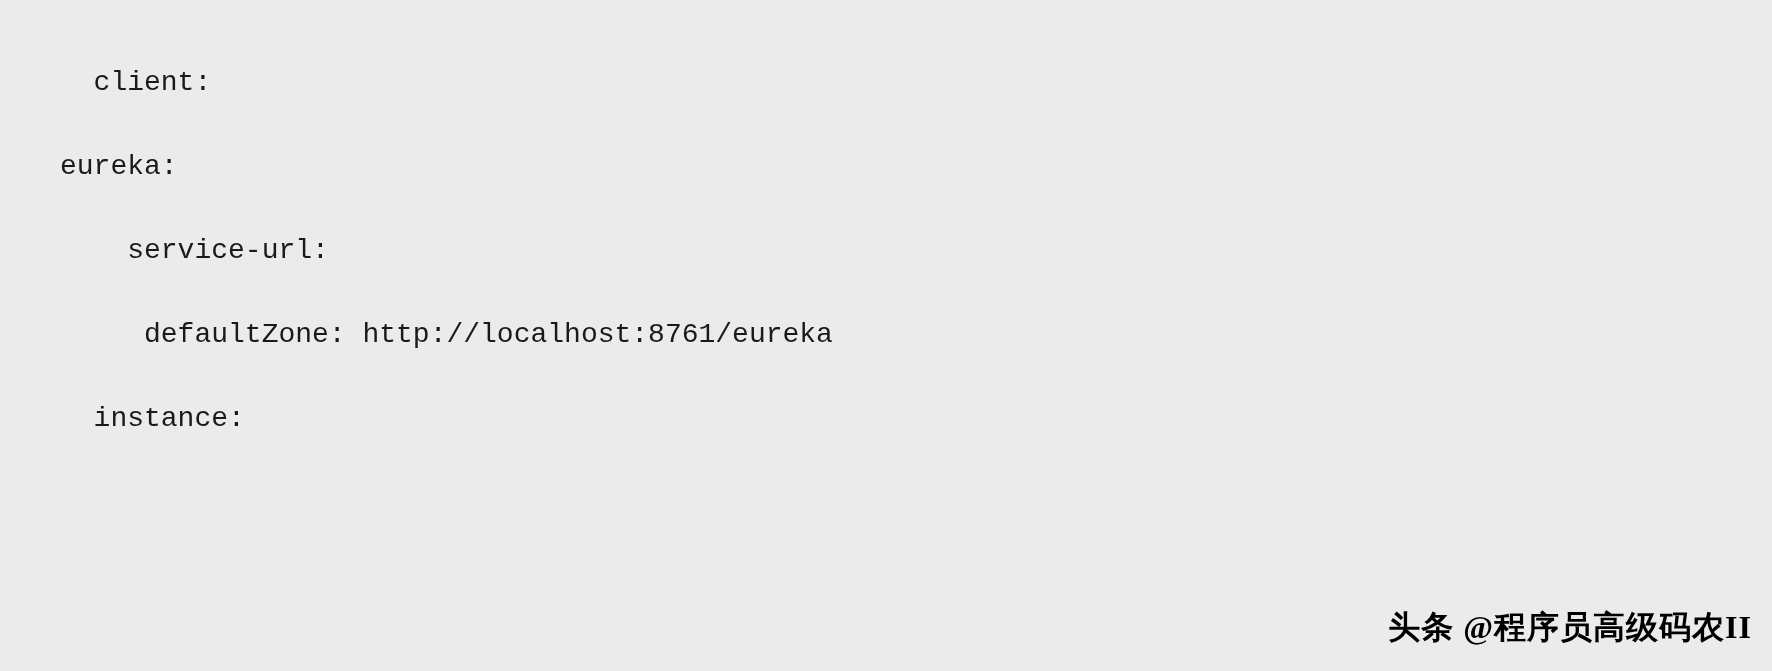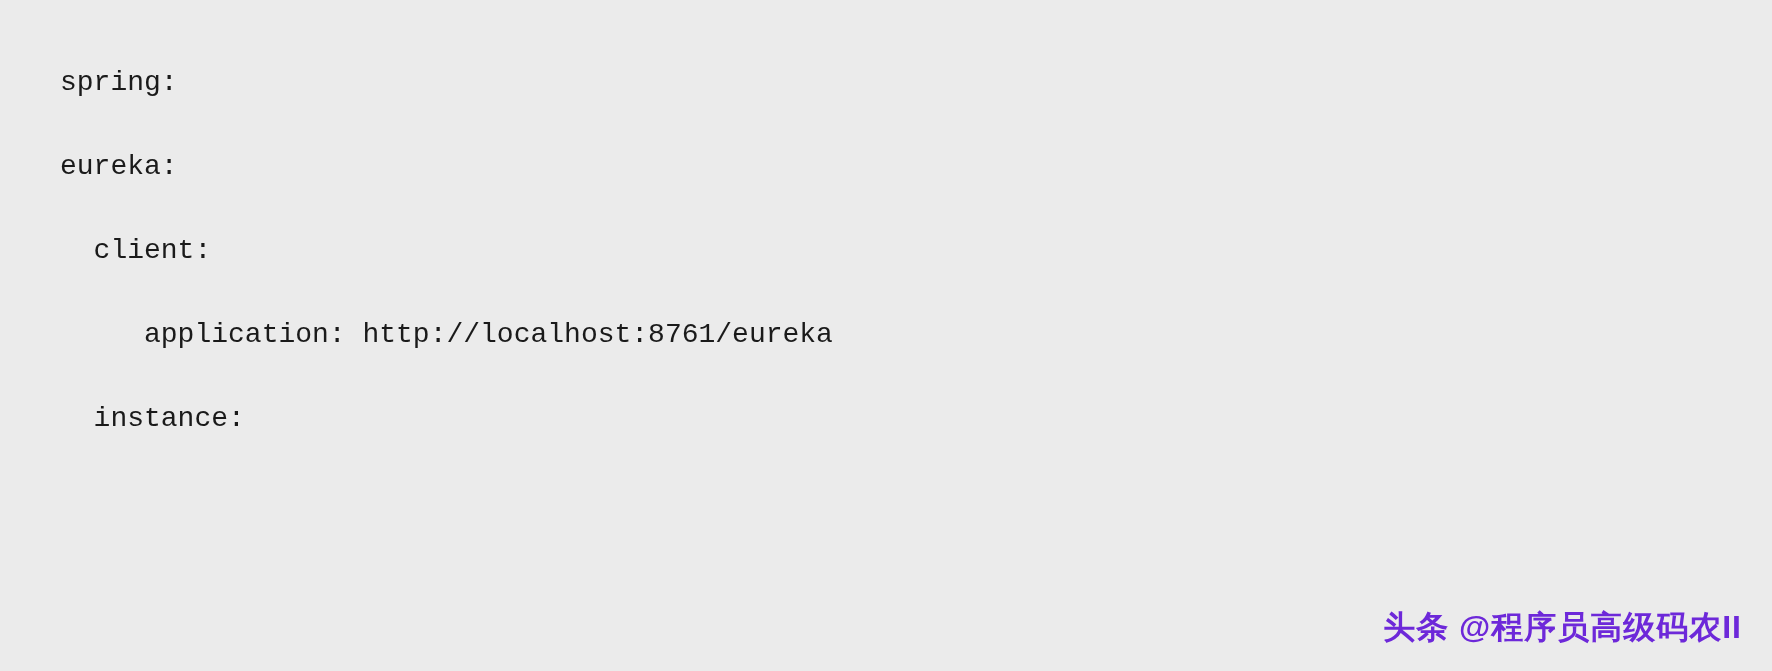--- a/index.html
+++ b/index.html
@@ -23,36 +23,36 @@
       white-space: pre;
       padding-left: 60px;
     }
     .line {
       display: block;
       min-height: 42px;
     }
     .watermark {
       position: absolute;
       bottom: 20px;
-      right: 30px;
-      font-family: Liberation Sans, sans-serif;
+      right: 20px;
+      font-family: Liberation Serif, serif;
       font-size: 32px;
       font-weight: 600;
-      color: #6d28d9;
+      color: #000000;
       letter-spacing: 1px;
     }
   </style>
 </head>
 <body>
 
 <div class="code-block">
-<span class="line">spring:</span>
+<span class="line">  client:</span>
 <span class="line">eureka:</span>
-<span class="line">  client:</span>
-<span class="line">     application: http://localhost:8761/eureka</span>
+<span class="line">    service-url:</span>
+<span class="line">     defaultZone: http://localhost:8761/eureka</span>
 <span class="line">  instance:</span>
 
 
 
 
 
 
 </div>
 
 <div class="watermark">头条 @程序员高级码农II</div>

